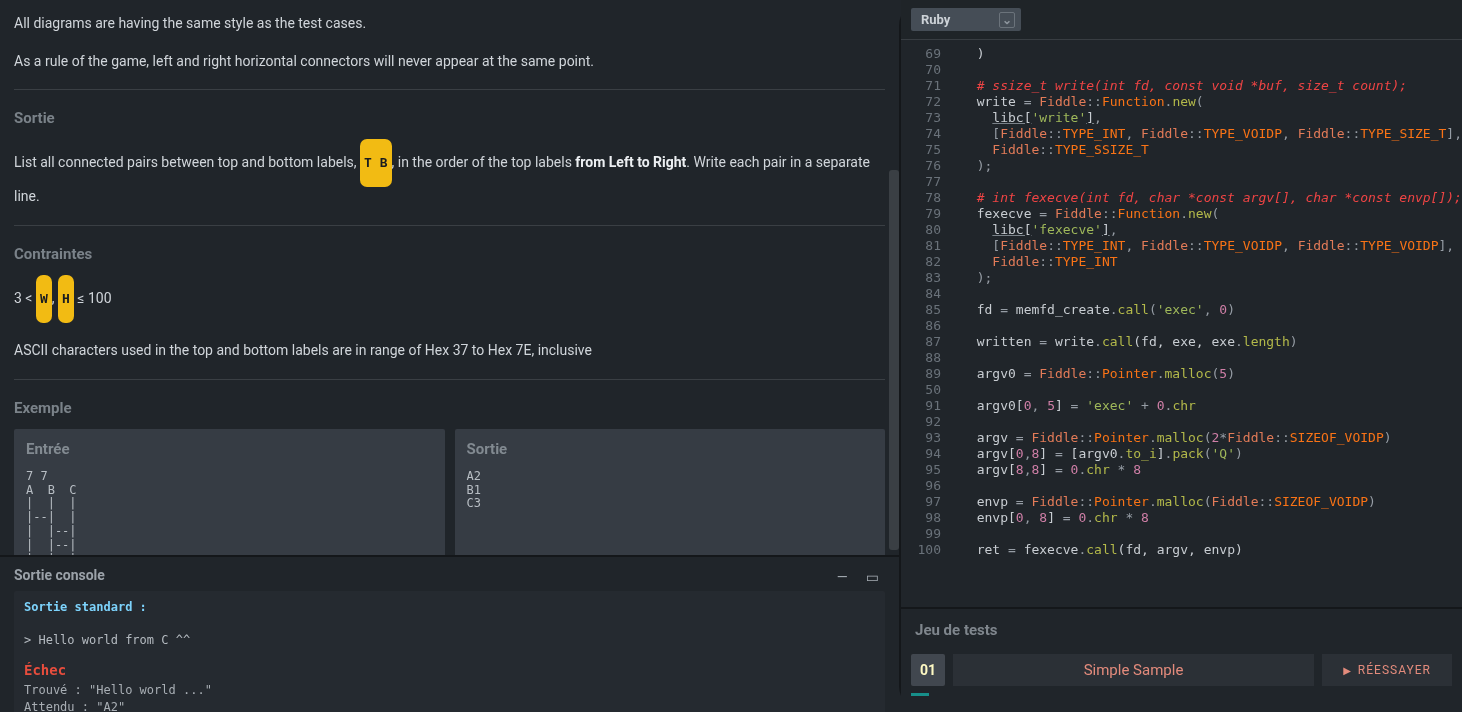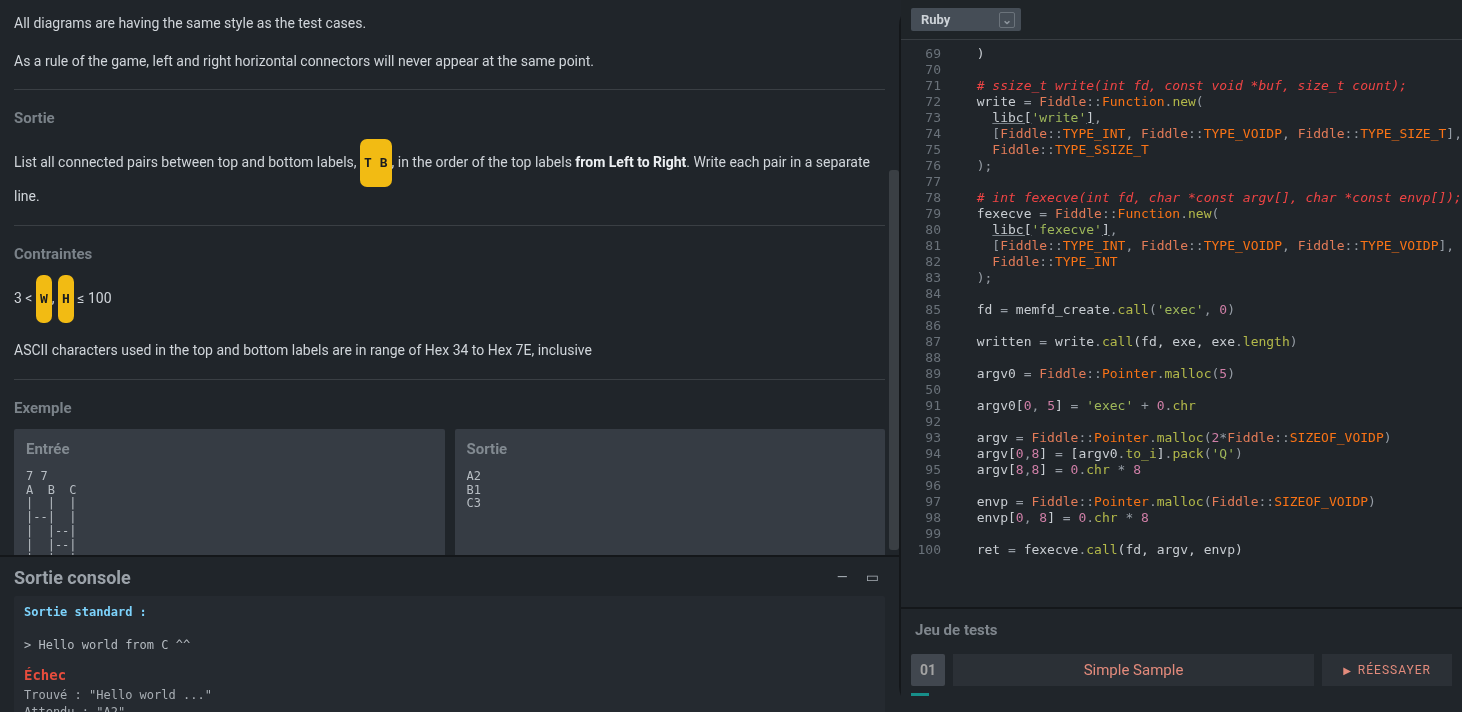--- a/index.html
+++ b/index.html
@@ -89,21 +89,21 @@
     border-top: 2px solid #14171a;
     background: #20252a;
     padding: 10px 14px 10px 14px;
     height: 157px;
     position: relative;
   }
   .console-header {
     display: flex; align-items: center;
     margin-bottom: 8px;
   }
-  .console-title { font-weight: 700; color: #9ba2a9; font-size: 18px; }
+  .console-title { font-weight: 700; color: #9ba2a9; font-size: 14px; }
   .console-controls { position: absolute; right: 20px; top: 12px; display: flex; gap: 18px; align-items: center; }
   .ctrl-icon { color: #a6adb4; font-size: 14px; cursor: pointer; }
   .console-body {
     background: #252a30;
     border-radius: 2px;
     padding: 8px 10px;
     font-family: Consolas, monospace;
     font-size: 12px;
     line-height: 1.4;
     color: #c2c8cd;
@@ -202,21 +202,21 @@
   .test-row {
     display: flex;
     align-items: center;
     margin: 0 10px 4px 10px;
     height: 38px;
   }
   .test-num {
     width: 34px;
     height: 32px;
     background: #41474f;
-    color: #a3a3a3;
+    color: #fef9c3;
     display: flex;
     align-items: center;
     justify-content: center;
     font-weight: 700;
     border-radius: 2px;
     margin-right: 8px;
   }
   .test-name {
     flex: 1;
     height: 32px;
@@ -254,21 +254,21 @@
     <hr>
     <div class="section-title">Sortie</div>
     <p>
       <span>List all connected pairs between top and bottom labels, </span><span class="badge">T B</span><span>, in the order of the top labels </span><span class="inline-strong">from Left to Right</span><span>. Write each pair in a separate line.</span>
     </p>
     <hr>
     <div class="section-title">Contraintes</div>
     <p>
       <span>3 &lt; </span><span class="badge">W</span><span>, </span><span class="badge">H</span><span> ≤ 100</span>
     </p>
-    <p>ASCII characters used in the top and bottom labels are in range of Hex 34 to Hex 7E, inclusive</p>
+    <p>ASCII characters used in the top and bottom labels are in range of Hex 37 to Hex 7E, inclusive</p>
     <hr>
     <div class="section-title">Exemple</div>
     <div class="examples-row">
       <div class="example-box">
         <h4>Entrée</h4>
         <pre>7 7
 A  B  C
 |  |  |
 |--|  |
 |  |--|

